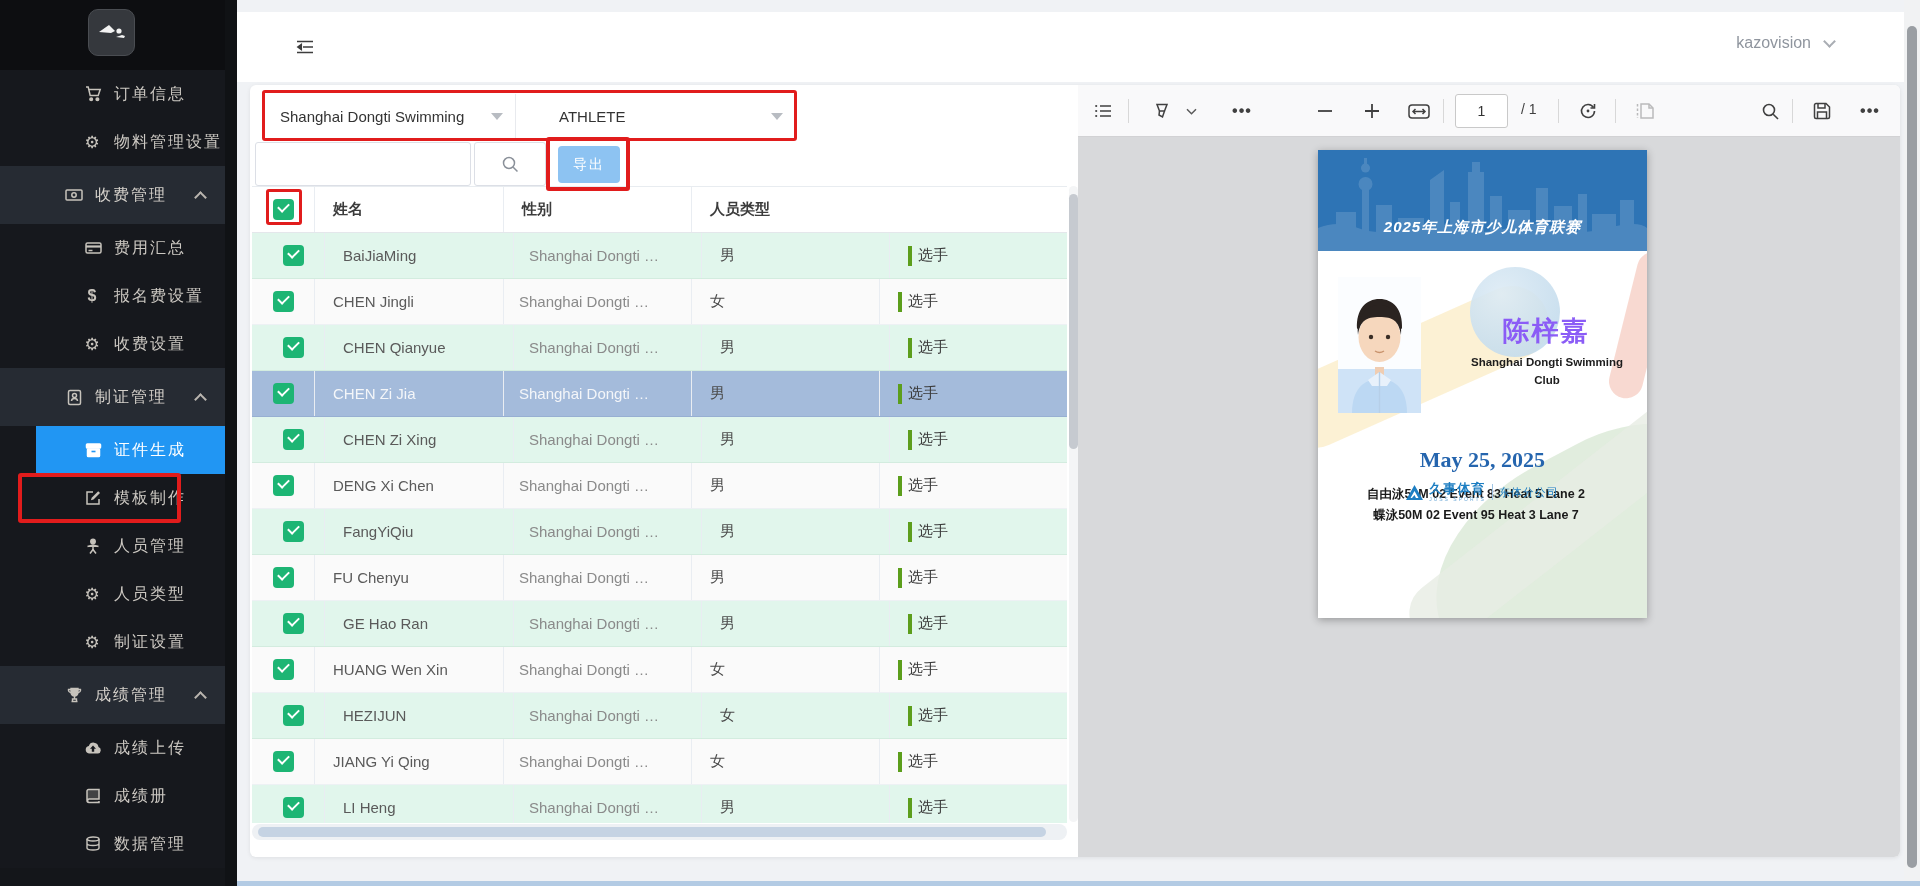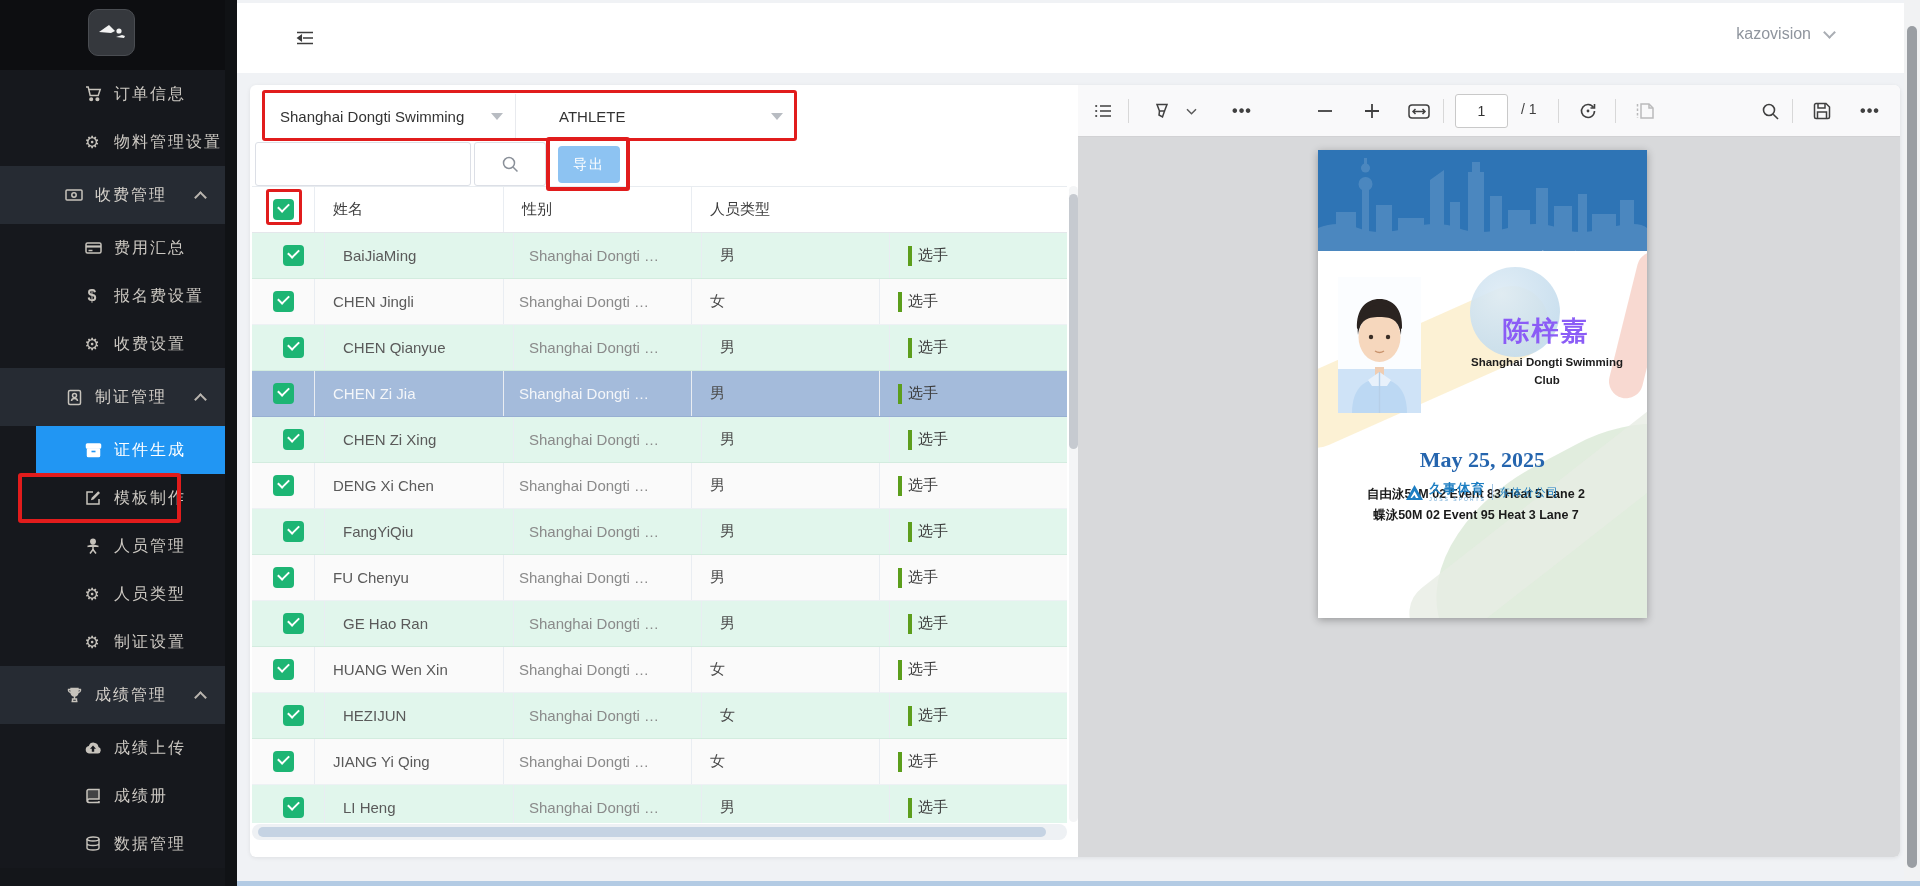--- a/index.html
+++ b/index.html
@@ -19,21 +19,21 @@
   .sitem .sico, .ssection-item .sico { width:26px; display:flex; justify-content:center; margin-right:8px; color:#c7c3bc; font-style:normal; }
   .sitem.active { background:#2196f3; color:#ffffff; }
   .sitem.active .sico { color:#fff; }
   .chev-up { position:absolute; right:32px; width:9px; height:9px; border-left:2px solid #b9b5af; border-top:2px solid #b9b5af; transform:rotate(45deg); top:50%; margin-top:-2px; }
   .gear-glyph { font-size:17px; line-height:1; }
 
   
   .redbox { position:absolute; border:3px solid #e11c1c; border-radius:3px; pointer-events:none; z-index:50; }
 
   
-  #topbar { position:absolute; left:237px; top:3px; width:1667px; height:70px; background:#ffffff; }
+  #topbar { position:absolute; left:237px; top:12px; width:1667px; height:70px; background:#ffffff; }
   #collapse-btn { position:absolute; left:52px; top:19px; width:32px; height:32px; display:flex; align-items:center; justify-content:center; cursor:pointer; color:#3d3d3d; }
   #account { position:absolute; right:70px; top:22px; display:flex; align-items:center; gap:14px; color:#8f959e; font-size:16px; cursor:pointer; }
   .chev-down { width:9px; height:9px; border-right:2px solid #a9adb3; border-bottom:2px solid #a9adb3; transform:rotate(45deg); margin-top:-4px; }
 
   
   #card { position:absolute; left:250px; top:85px; width:1650px; height:772px; background:#fff; border-radius:6px; box-shadow:0 1px 4px rgba(0,0,0,.08); }
 
   
   .sel { position:absolute; top:9px; height:44px; background:#fff; display:flex; align-items:center; padding-left:14px; font-size:15px; color:#333; cursor:pointer; }
   #sel-team { left:16px; width:250px; border-right:1px solid #e8eaee; }
@@ -41,21 +41,21 @@
   .caret { position:absolute; right:12px; width:0; height:0; border-left:6px solid transparent; border-right:6px solid transparent; border-top:7px solid #b8bcc2; }
 
   
   #search-input { position:absolute; left:5px; top:57px; width:216px; height:44px; border:1px solid #dcdfe6; border-radius:3px; outline:none; padding:0 10px; font-size:14px; background:#fff; }
   #search-btn { position:absolute; left:224px; top:57px; width:72px; height:44px; background:#fff; border:1px solid #dcdfe6; border-radius:3px; display:flex; align-items:center; justify-content:center; cursor:pointer; color:#7a7f87; }
   #export-btn { position:absolute; left:308px; top:61px; width:62px; height:37px; background:#8dc3f2; border:none; border-radius:4px; color:#fff; font-size:14px; letter-spacing:2px; cursor:pointer; }
 
   
   #tablewrap { position:absolute; left:2px; top:101px; width:815px; height:637px; overflow:hidden; border-top:1px solid #e8ecf0; }
   .trow, #thead { display:grid; grid-template-columns:63px 189px 188px 188px 187px; height:46px; align-items:center; }
-  #thead { background:#fff; border-bottom:1px solid #e4e7eb; font-weight:normal; color:#3c3c3c; font-size:15px; }
+  #thead { background:#fff; border-bottom:1px solid #e4e7eb; font-weight:bold; color:#3c3c3c; font-size:15px; }
   .trow { font-size:15px; color:#5a5a5a; border-bottom:1px solid #edf1f4; cursor:pointer; }
   .trow.mint { background:#e1f6ec; border-bottom-color:#d3ecdf;padding-left:10px; }
   .trow.plain { background:#fafafa; }
   .trow.sel-row { background:#a4bbdb; border-bottom-color:#97afd2; }
   .trow.sel-row .cell-name, .trow.sel-row .cell-team { color:#f4f6f9; }
   .cell { padding-left:18px; height:100%; display:flex; align-items:center; border-right:1px solid #e9edf2; overflow:hidden; white-space:nowrap; }
   .cell:last-child { border-right:none; }
   .cell-team { color:#8a8a8a; padding-left:15px; }
   .cell-gender { color:#4a4a4a; }
   .cell-cb { justify-content:center; padding-left:0; }
@@ -76,21 +76,21 @@
   .tdiv { position:absolute; top:14px; width:1px; height:24px; background:#d8d8d8; }
   #page-input { position:absolute; left:377px; top:9px; width:53px; height:34px; border:1px solid #c9c9c9; border-radius:3px; background:#fff; text-align:center; font-size:14px; color:#333; outline:none; }
   #page-total { position:absolute; left:443px; top:16px; font-size:14px; color:#404040; }
   .dots { font-size:16px; letter-spacing:1px; color:#404040; font-weight:bold; }
 
   #pdfcanvas { position:absolute; left:828px; top:52px; width:822px; height:720px; background:#d8d9db; border-radius:0 0 6px 0; overflow:hidden; }
 
   
   #page { position:absolute; left:240px; top:13px; width:329px; height:468px; background:#fff; box-shadow:0 2px 8px rgba(0,0,0,.3); overflow:hidden; }
   #cert-header { position:absolute; left:0; top:0; width:329px; height:101px; background:#2e74b5; }
-  #cert-title { position:absolute; left:0; top:68px; width:329px; text-align:center; color:#fff; font-size:15px; font-weight:bold; font-style:italic; letter-spacing:1px;margin-top:32px; }
+  #cert-title { position:absolute; left:0; top:68px; width:329px; text-align:center; color:#fff; font-size:15px; font-weight:bold; font-style:italic; letter-spacing:1px; }
   .decor { position:absolute; pointer-events:none; }
   #photo { position:absolute; left:20px; top:127px; width:83px; height:136px; background:#f7fafc; overflow:hidden; }
   #name-circle { position:absolute; left:152px; top:117px; width:90px; height:90px; border-radius:50%; background:radial-gradient(circle at 35% 30%, #ddebf5, #bcd7ea); opacity:.9; }
   #athlete-name { position:absolute; left:128px; top:163px; width:200px; text-align:center; font-size:27px; font-weight:bold; color:#8b5cf6; letter-spacing:2px; }
   #club-name { position:absolute; left:114px; top:204px; width:230px; text-align:center; font-size:11.5px; font-weight:bold; color:#1c1c1c; line-height:1.55; }
   .event-line { position:absolute; left:0; width:316px; text-align:center; font-size:12.5px; font-weight:bold; color:#1a1a1a; }
   #date-wrap { position:absolute; left:0; top:297px; width:329px; text-align:center; font-family:"Liberation Serif", serif; font-size:22px; font-weight:bold; color:#2565ae; }
   #logo-row { position:absolute; left:0; top:332px; width:329px; display:flex; align-items:center; justify-content:center; gap:6px; }
   .logo-cn { font-size:13px; font-weight:bold; color:#1d7ec2; letter-spacing:1px; line-height:1; }
   .logo-sub { font-size:5px; color:#6aa7d6; letter-spacing:2px; line-height:1; margin-top:2px; }

